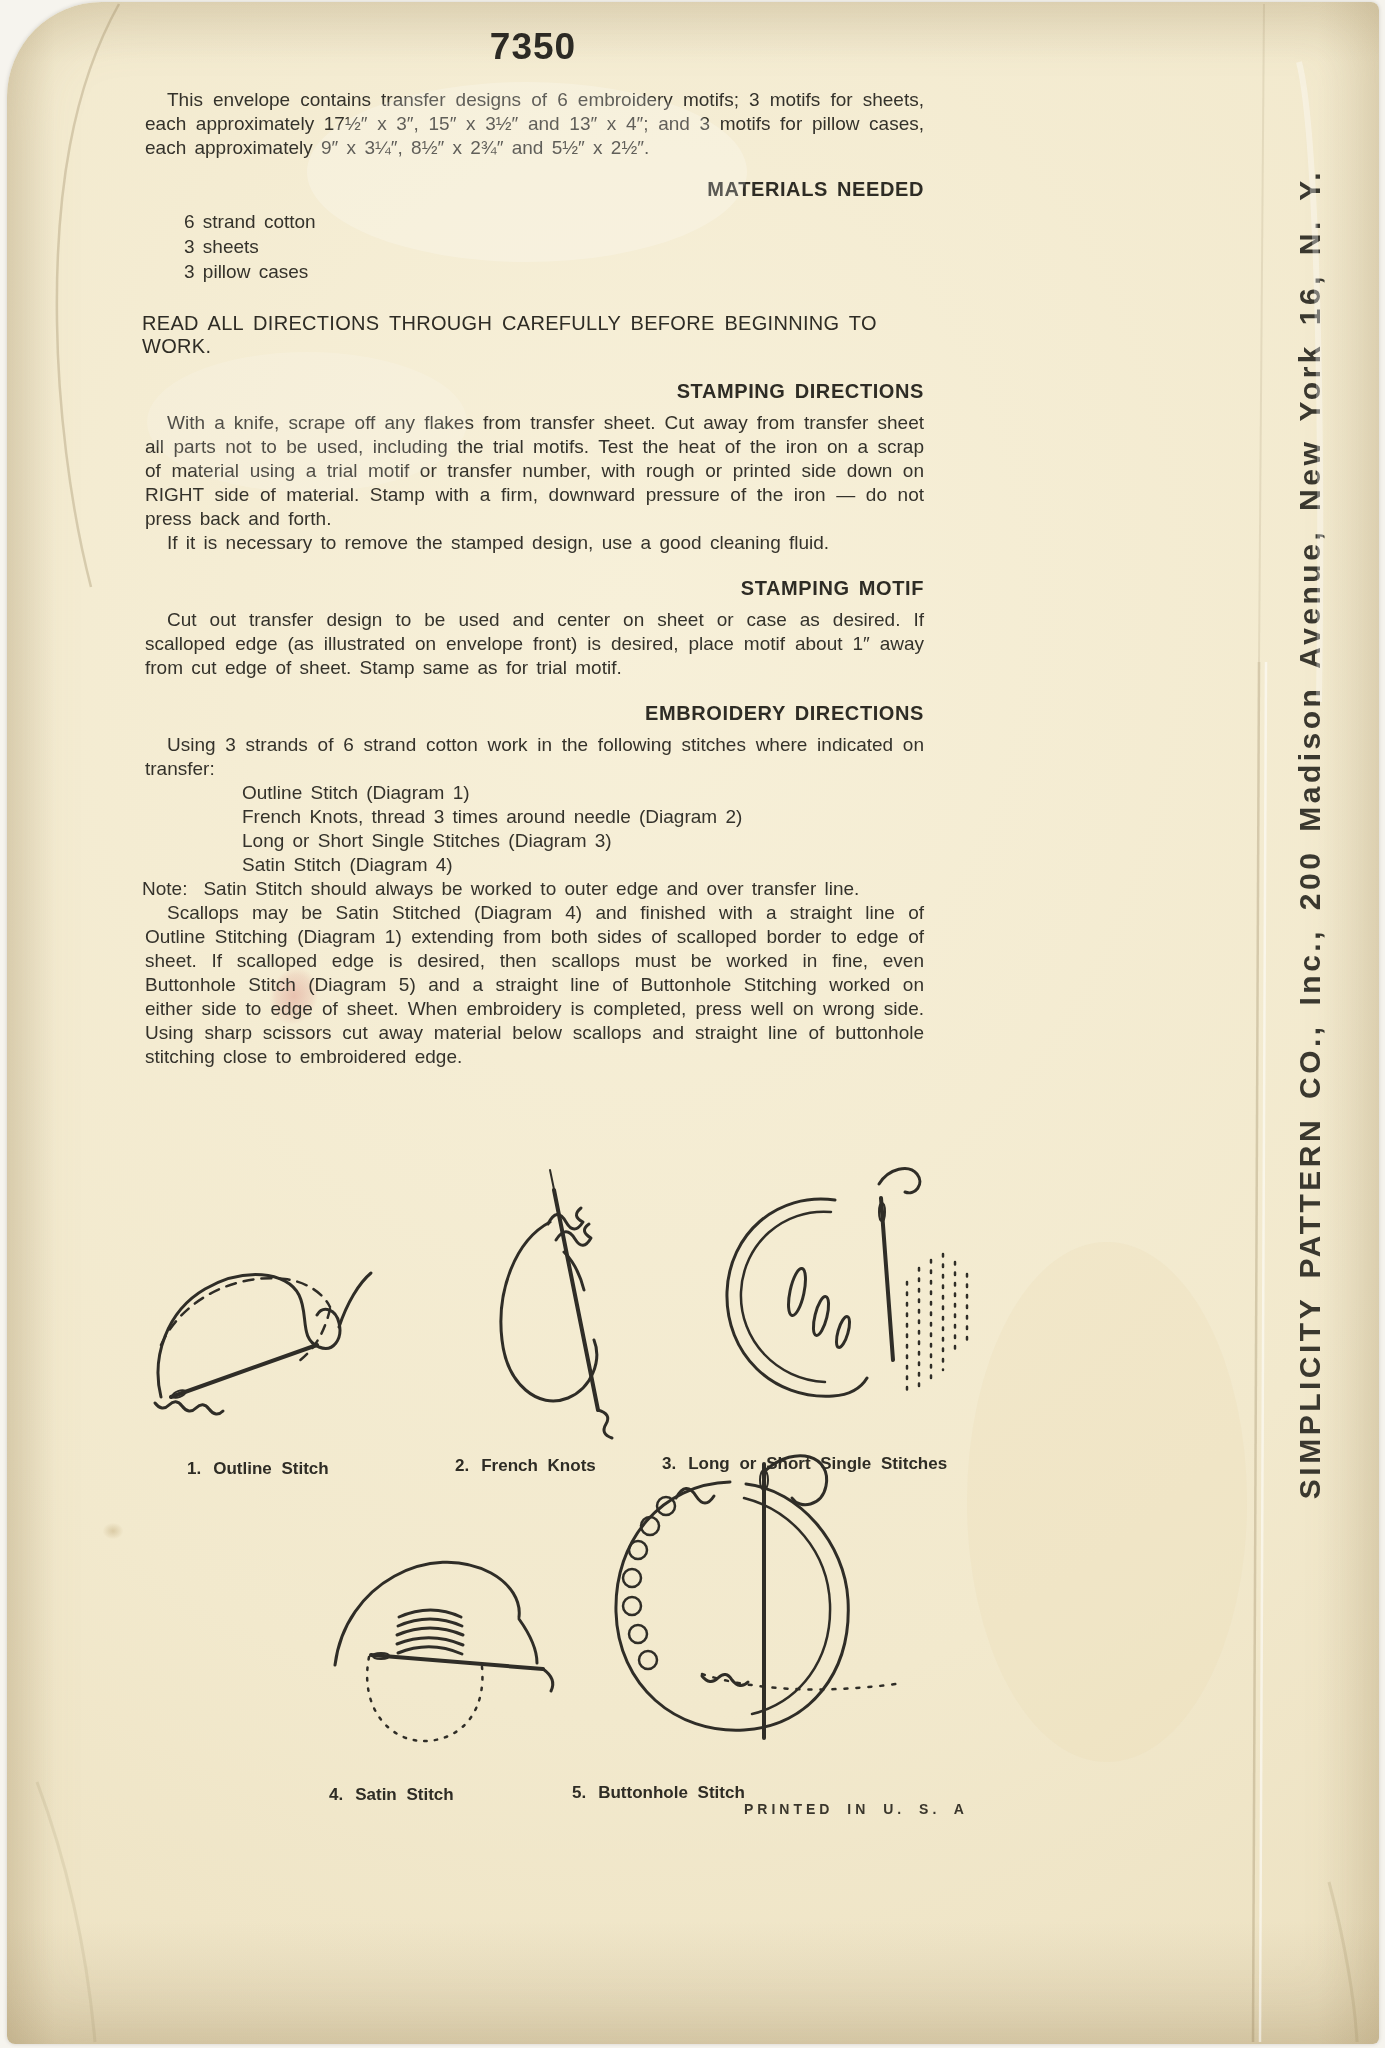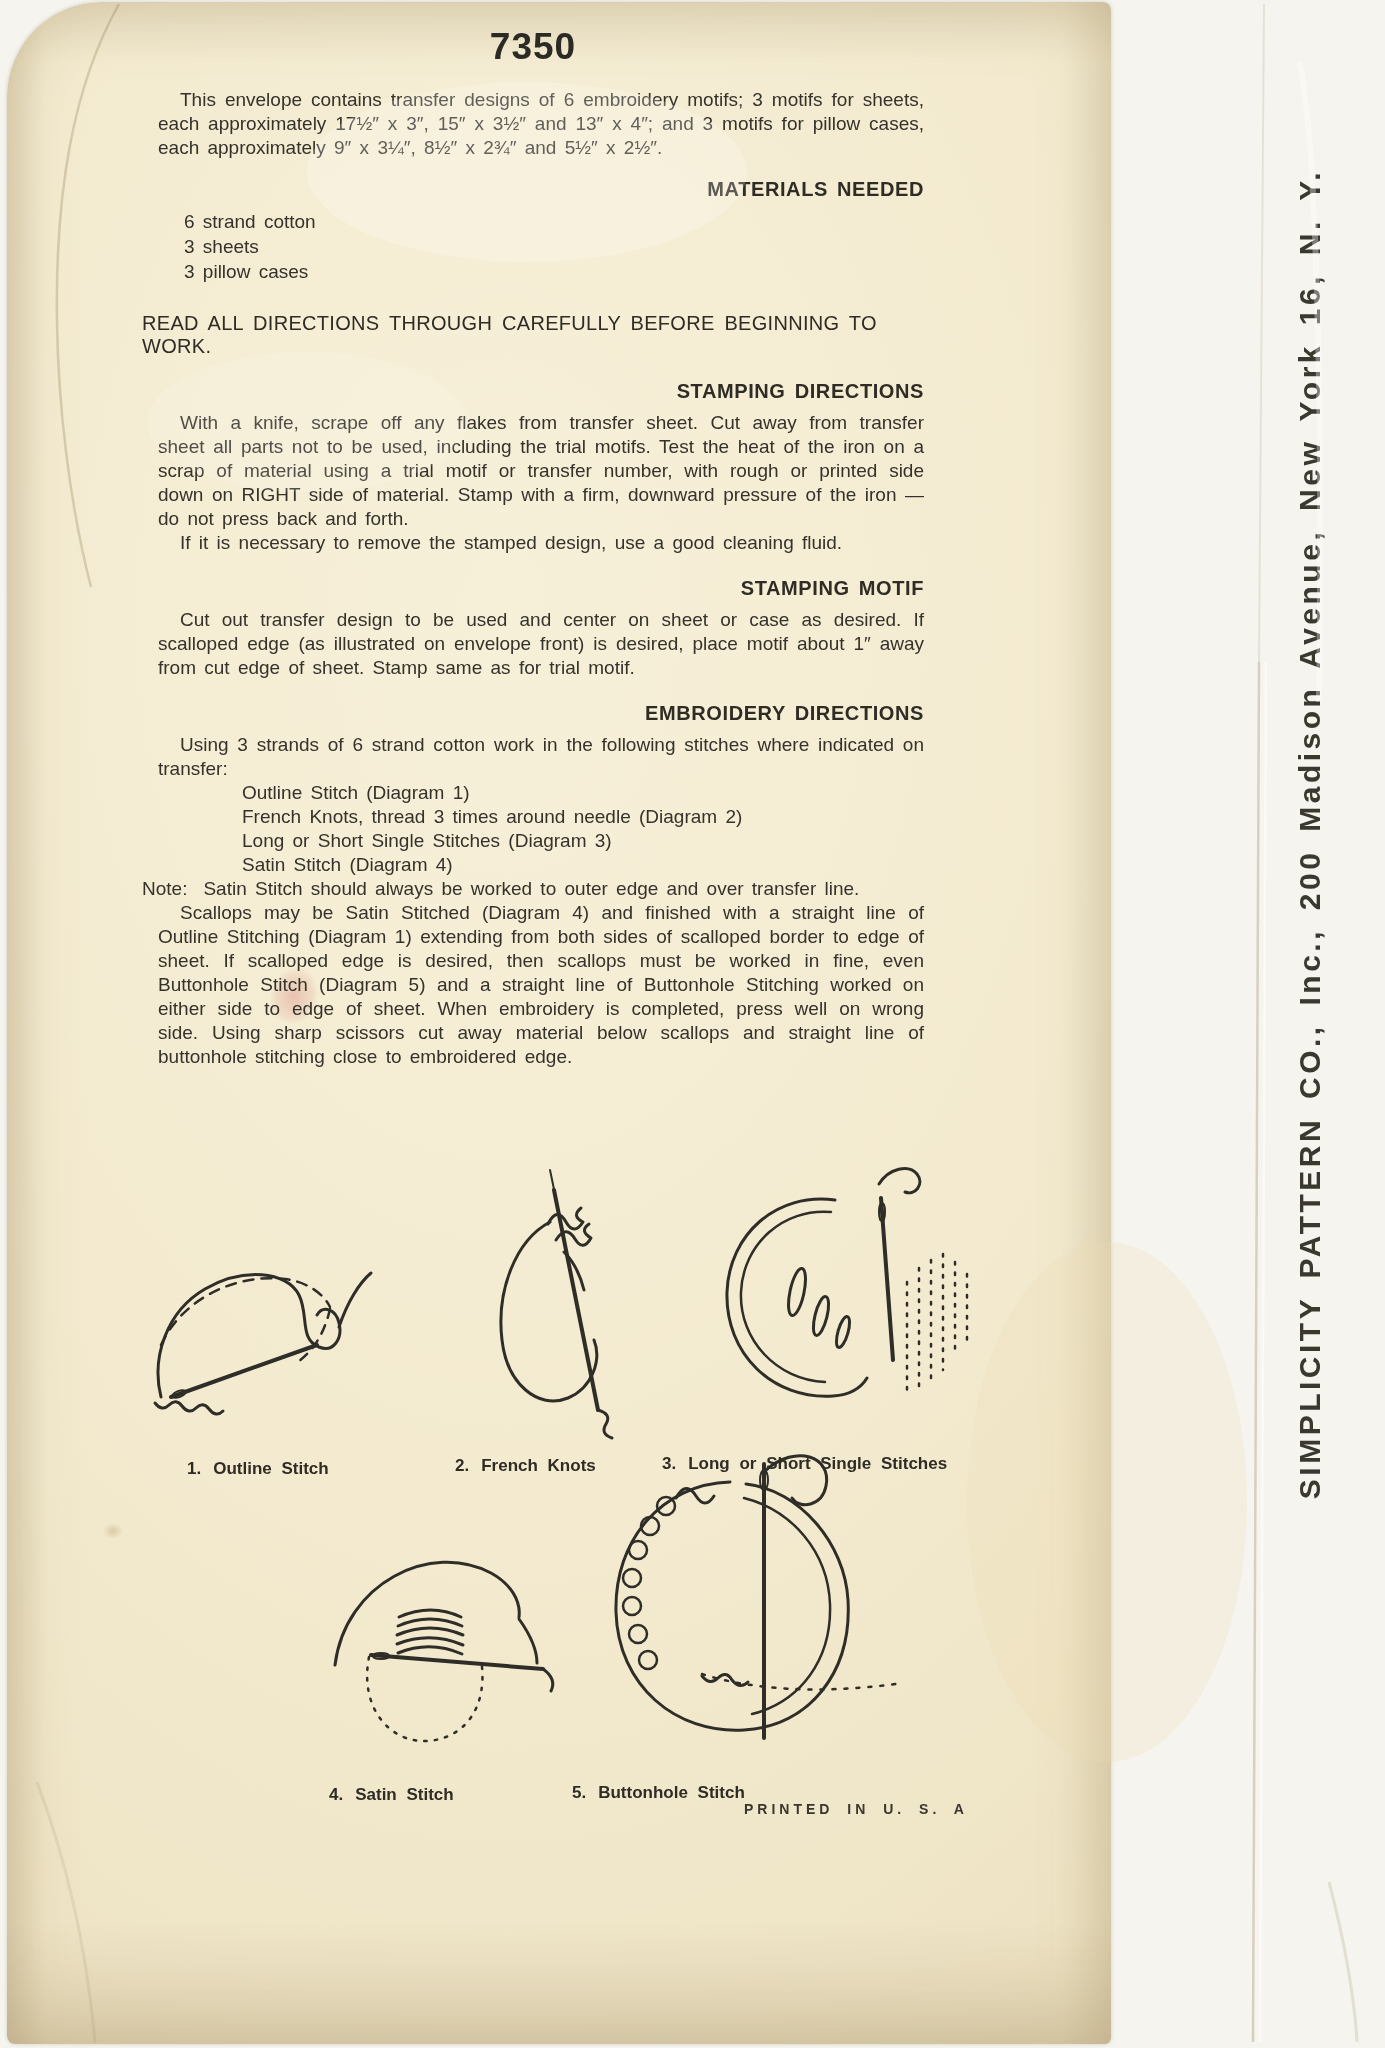--- a/index.html
+++ b/index.html
@@ -3,36 +3,36 @@
 <meta charset="utf-8">
 <style>
   html,body{margin:0;padding:0;}
   body{
     width:1385px;height:2048px;position:relative;overflow:hidden;
     background:#f6f4ee;
     font-family:"Liberation Sans", sans-serif;
     color:#34322b;
   }
   .paper{
-    position:absolute;left:7px;top:2px;width:1104px;height:2042px;
+    position:absolute;left:7px;top:2px;width:1372px;height:2042px;
     background:
       linear-gradient(90deg, rgba(125,100,60,.14) 0%, rgba(125,100,60,0) 3.5%, rgba(125,100,60,0) 95.5%, rgba(125,100,60,.10) 100%),
       linear-gradient(180deg, rgba(125,100,60,.10) 0%, rgba(125,100,60,0) 3%, rgba(125,100,60,0) 94%, rgba(125,100,60,.16) 100%),
       radial-gradient(150% 120% at 45% 30%, #f7f0d9 0%, #f2e9cd 45%, #ebdfbe 75%, #e0d2a8 100%);
     border-radius:95px 8px 6px 8px;
     box-shadow: inset 0 0 70px rgba(160,135,85,.30), 0 0 4px rgba(0,0,0,.15);
   }
   .main-col{position:absolute;left:135px;top:24px;width:782px;}
   .pat-no{
     font-size:37px;font-weight:700;text-align:center;letter-spacing:1px;
     margin:0 0 20px 0;color:#2c2a24;
   }
   .body-text{
     font-size:19px;line-height:24px;text-align:justify;word-spacing:3px;
-    margin:0 0 18px 16px;
+    margin:0 0 18px 3px;
   }
   .ind{text-indent:22px;}
   .tight{margin-bottom:0;}
   .sec-heading{
     font-size:20px;font-weight:700;letter-spacing:.6px;word-spacing:3px;
     margin:22px 0 8px 0;color:#2e2c25;text-align:right;
   }
   .materials-list{list-style:none;margin:2px 0 22px 0;padding:0 0 0 42px;}
   .materials-list li{font-size:19px;line-height:25px;word-spacing:3px;}
   .read-all{

